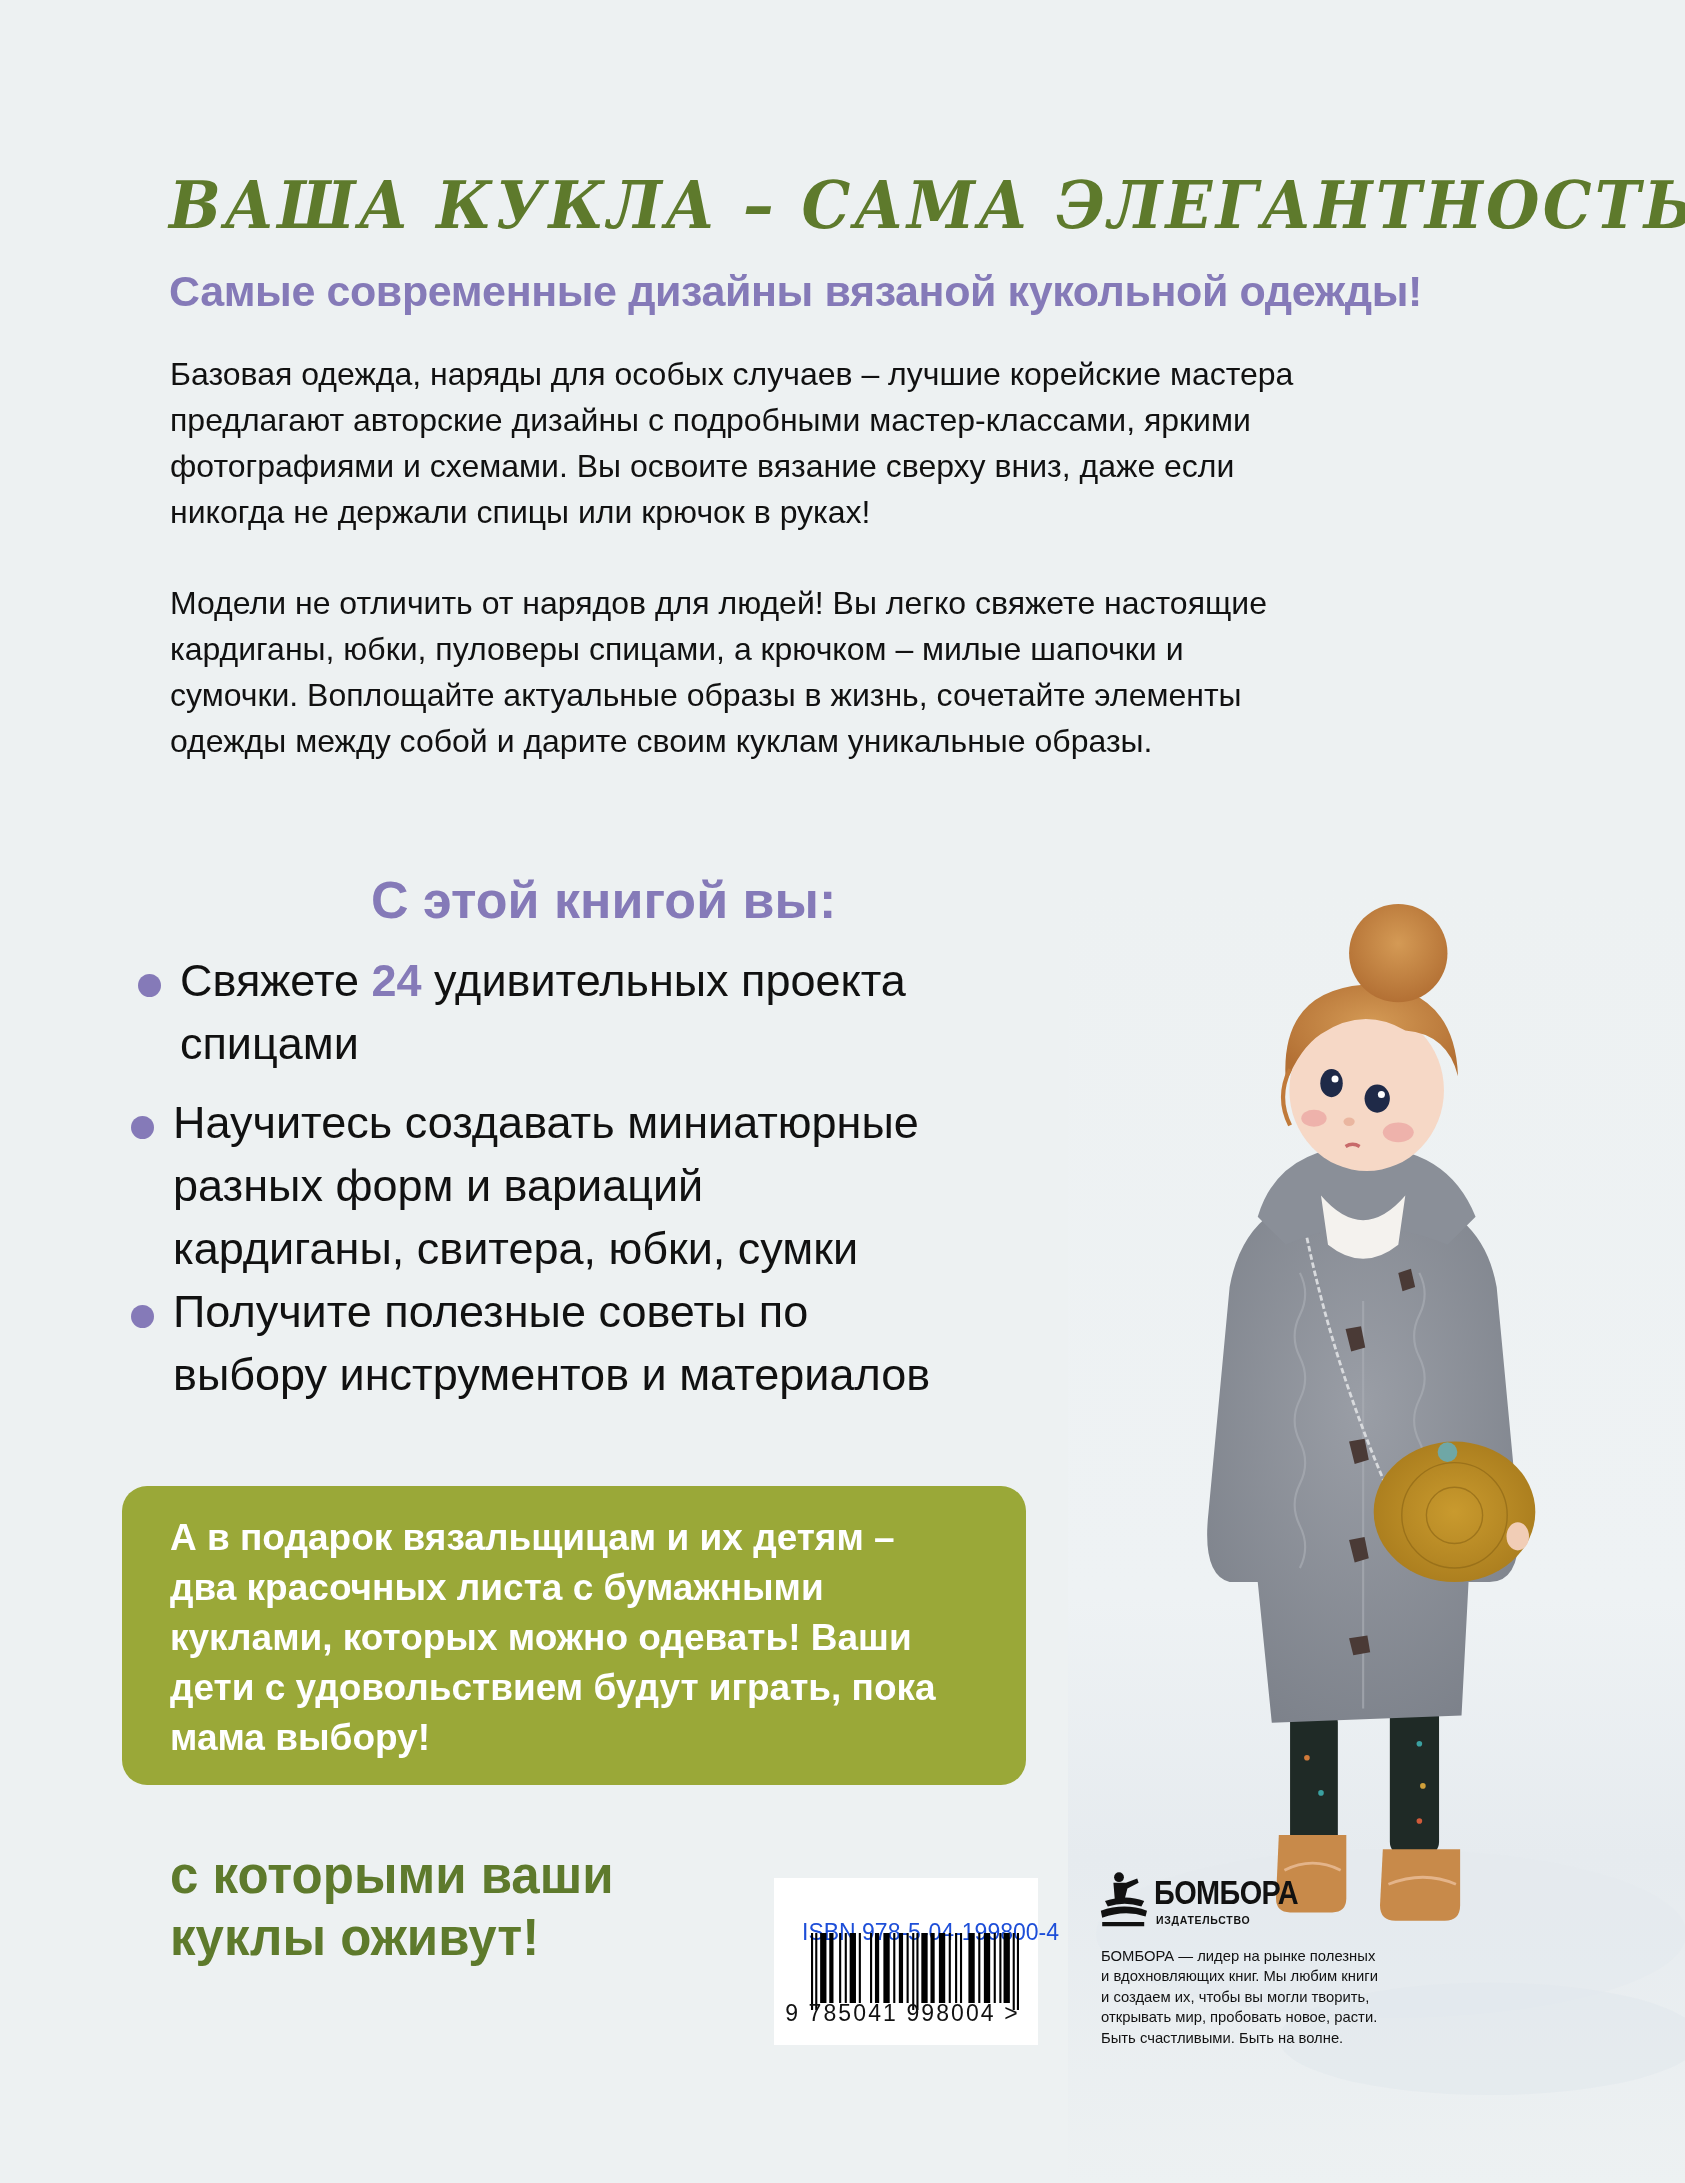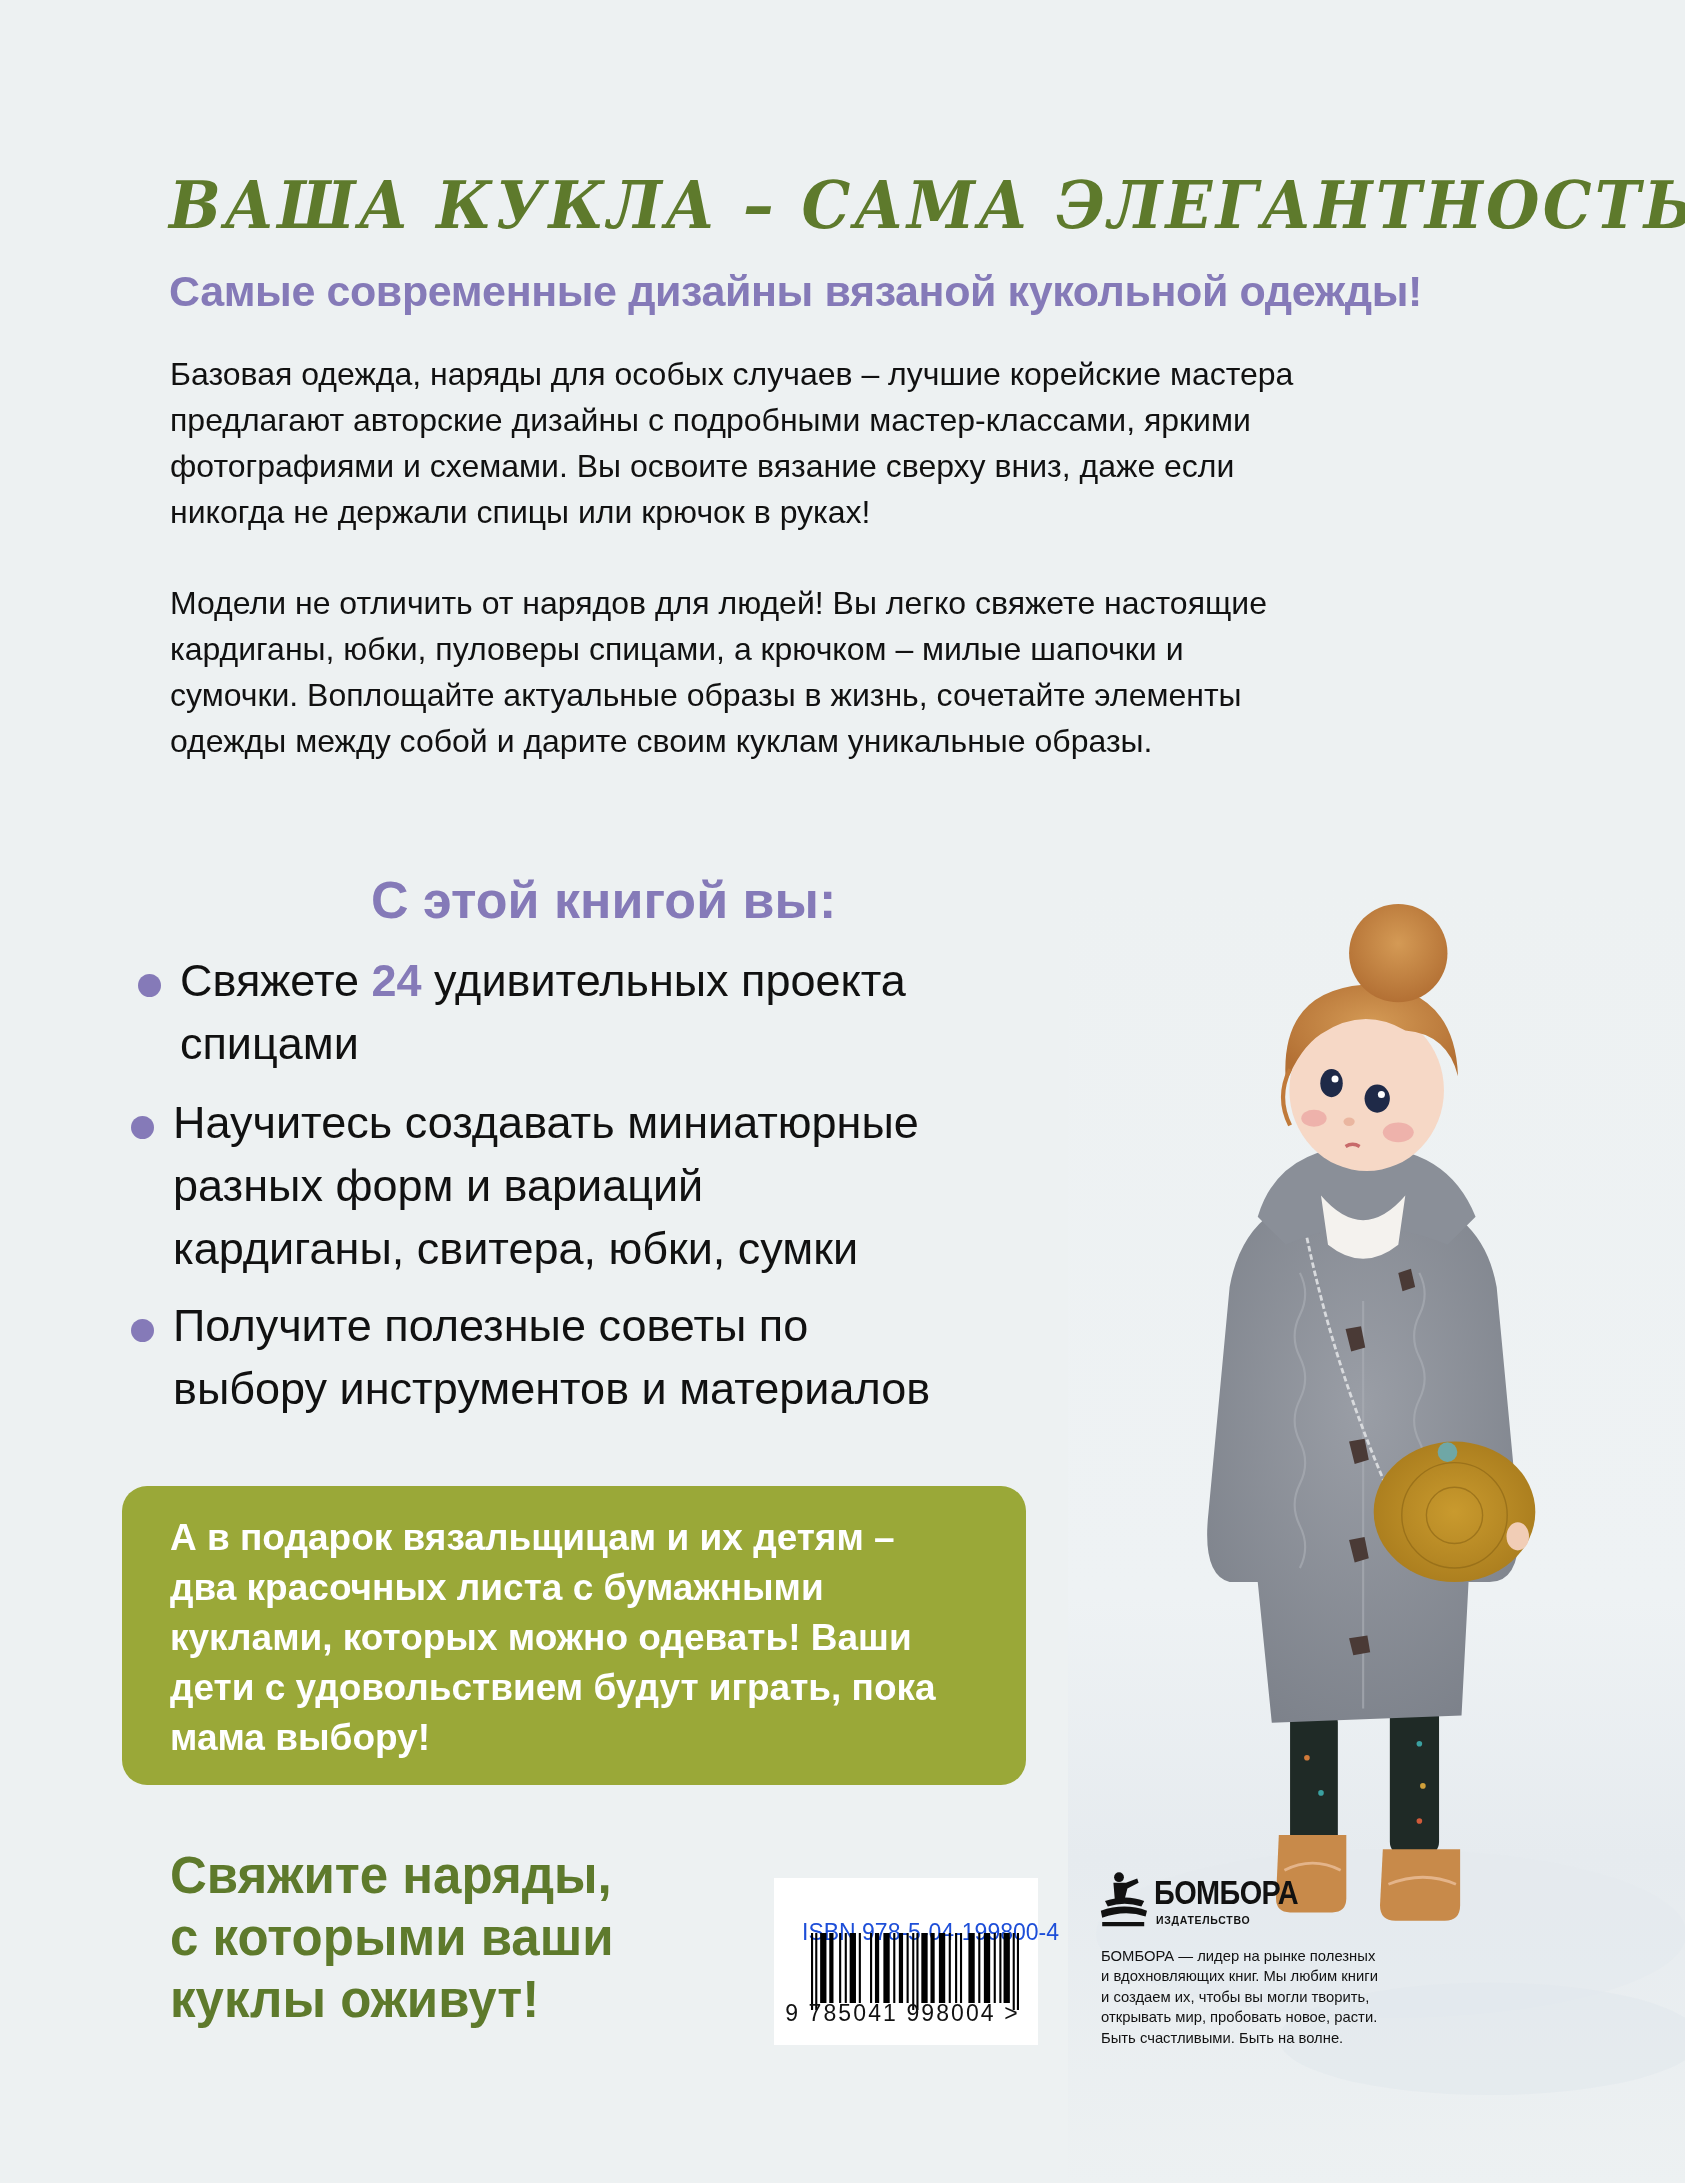--- a/index.html
+++ b/index.html
@@ -46,21 +46,21 @@
     font-size: 45px; line-height: 63px; color: #111;
   }
   .bullet .line { display: block; white-space: nowrap; }
   .bullet .dot {
     position: absolute; left: 0; top: 25px;
     width: 23px; height: 23px; border-radius: 50%; background: #857ab8;
   }
   .bullet .num { color: #857ab8; font-weight: bold; }
   #bullet-0 { position: absolute; top: 0; left: 7px; }
   #bullet-1 { position: absolute; top: 142px; left: 0; }
-  #bullet-2 { position: absolute; top: 345px; left: 0; }
+  #bullet-2 { position: absolute; top: 331px; left: 0; }
 
   .gift-box {
     left: 122px; top: 1486px; width: 904px; height: 299px;
     background: #9aa838; border-radius: 25px;
   }
   .gift-text {
     position: absolute; left: 48px; top: 27px;
     font-size: 37px; line-height: 50px; font-weight: bold; color: #ffffff;
   }
   .gift-text .line { display: block; white-space: nowrap; }
@@ -151,21 +151,20 @@
   <div class="gift-text">
     <span class="line">А в подарок вязальщицам и их детям –</span>
     <span class="line">два красочных листа с бумажными</span>
     <span class="line">куклами, которых можно одевать! Ваши</span>
     <span class="line">дети с удовольствием будут играть, пока</span>
     <span class="line">мама выбору!</span>
   </div>
 </div>
 
 <div class="abs closing">
-  <span class="line">Свяжите наряды,</span>
   <span class="line">с которыми ваши</span>
   <span class="line">куклы оживут!</span>
 </div>
 
 <div class="abs isbn-box">
   <div class="isbn-label">ISBN 978-5-04-199800-4</div>
   <svg class="barcode" viewBox="0 0 296 110" preserveAspectRatio="none">
     <g fill="#000">
       <rect x="0" y="0" width="3" height="110"></rect>
         <rect x="6" y="0" width="3" height="110"></rect>

